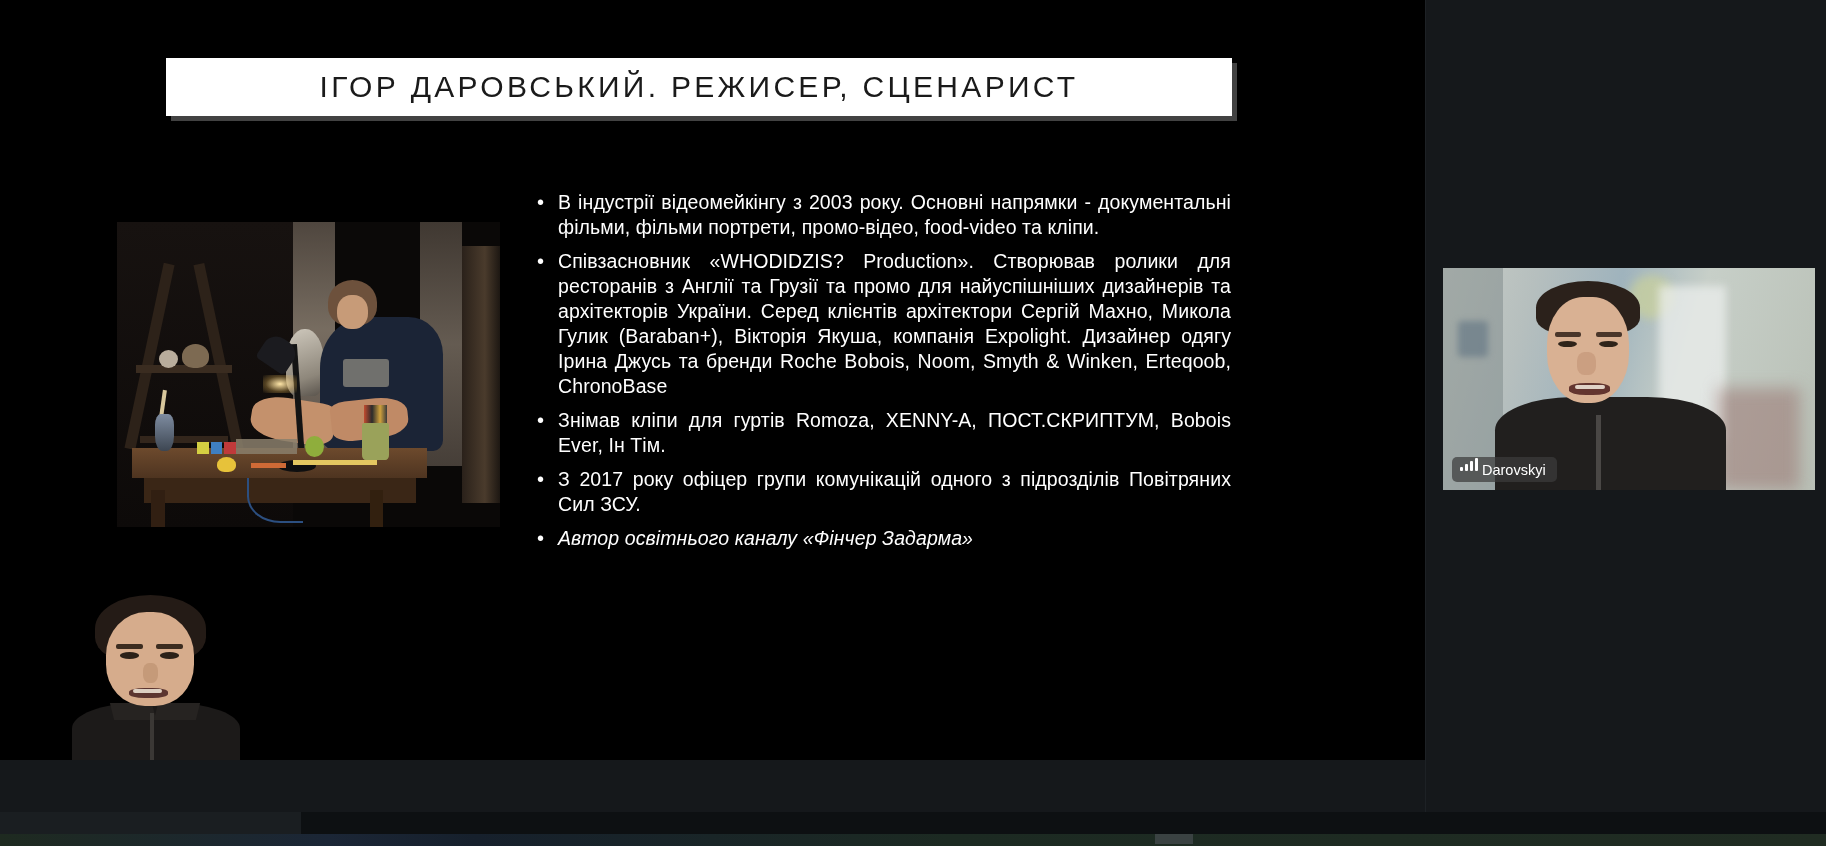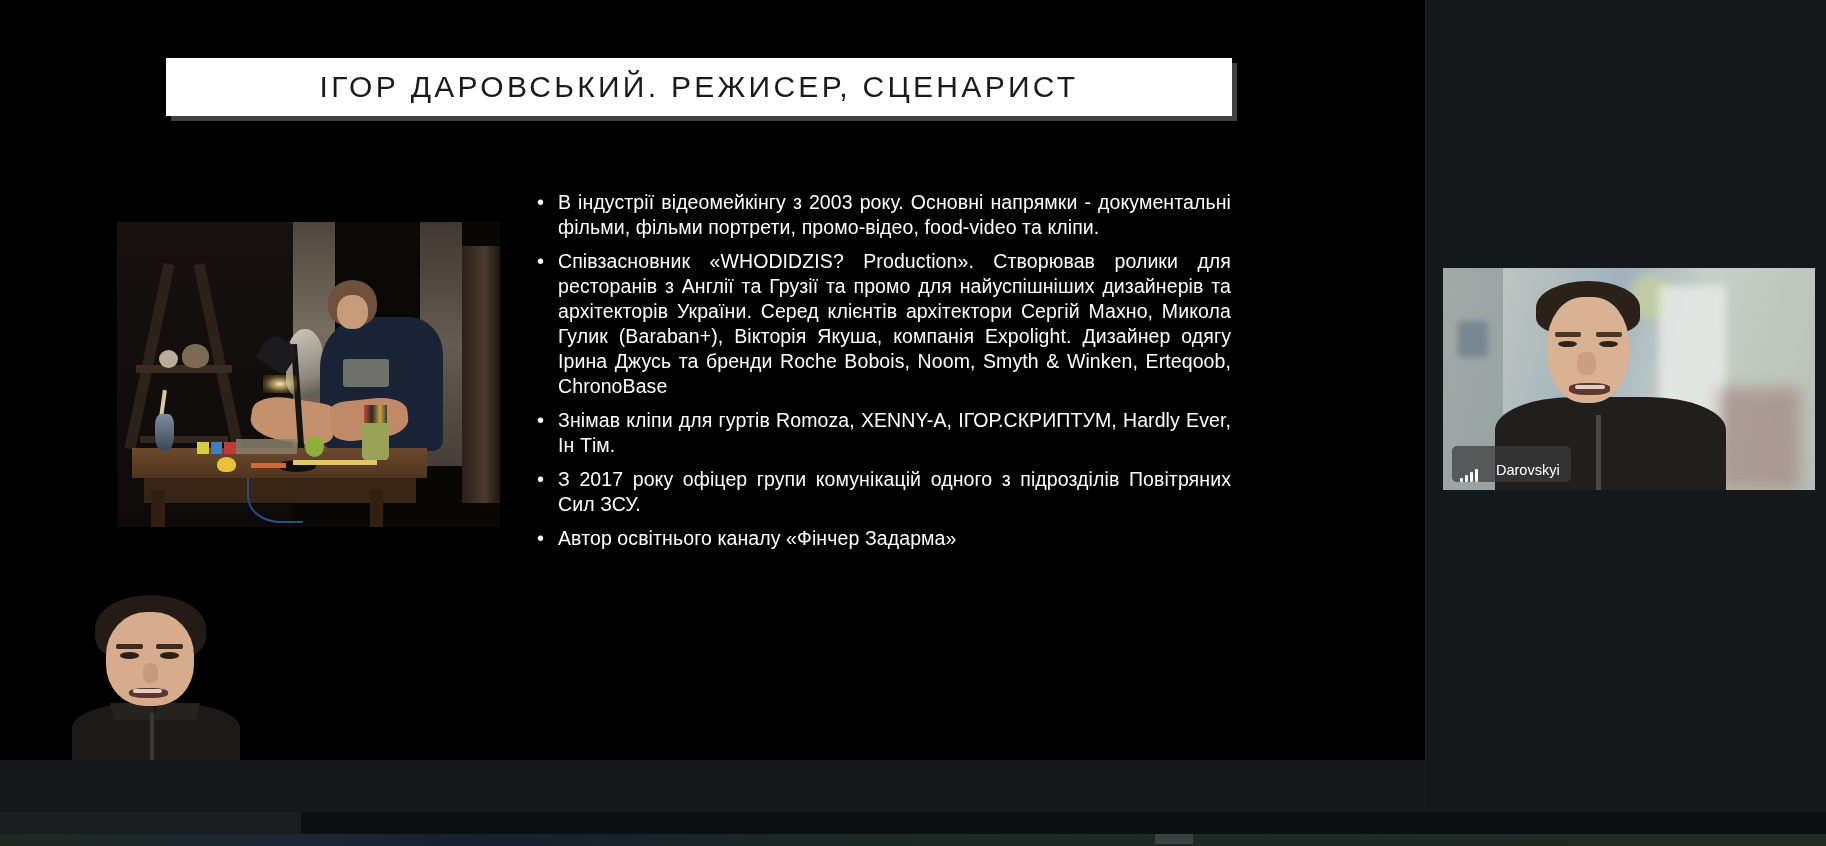--- a/index.html
+++ b/index.html
@@ -258,21 +258,21 @@
   .bullet-text {
     flex: 1 1 auto;
     color: #ffffff;
     font-size: 19.5px;
     line-height: 25px;
     text-align: justify;
     font-family: "Liberation Sans", sans-serif;
     letter-spacing: .1px;
   }
 
-  .bullet-text.no-justify { text-align: left; }
+  .bullet-text.no-justify { text-align: left; font-style: italic; }
 
   
   #self-view {
     position: absolute;
     left: 60px;
     top: 592px;
     width: 192px;
     height: 168px;
     background: #000000;
     overflow: hidden;
@@ -340,23 +340,23 @@
     background: #211f1e; border-radius: 34% 34% 0 0;
   }
   .pt-zip { position: absolute; left: 41%; top: 66%; width: 1.6%; height: 34%; background: #4a4745; }
 
   .name-badge {
     position: absolute;
     left: 9px;
     bottom: 8px;
     height: 24px;
     display: flex;
-    align-items: flex-end;
-    gap: 18px;
-    padding: 12px 11px 0 8px;
+    align-items: flex-start;
+    gap: 4px;
+    padding: 1px 11px 0 8px;
     background: rgba(60,60,60,0.72);
     border-radius: 5px;
   }
   .signal-icon {
     display: inline-flex;
     align-items: flex-end;
     gap: 2px;
     height: 13px;
   }
   .signal-icon i { display: block; width: 3px; background: #ffffff; border-radius: 1px; }
@@ -466,21 +466,21 @@
         <div class="bullet-row">
           <div class="bullet-dot">•</div>
           <div class="bullet-text">В індустрії відеомейкінгу з 2003 року. Основні напрямки - документальні фільми, фільми портрети, промо-відео, food-video та кліпи.</div>
         </div>
         <div class="bullet-row">
           <div class="bullet-dot">•</div>
           <div class="bullet-text">Співзасновник «WHODIDZIS? Production». Створював ролики для ресторанів з Англії та Грузії та промо для найуспішніших дизайнерів та архітекторів України. Серед клієнтів архітектори Сергій Махно, Микола Гулик (Baraban+), Вікторія Якуша, компанія Expolight. Дизайнер одягу Ірина Джусь та бренди Roche Bobois, Noom, Smyth &amp; Winken, Erteqoob, ChronoBase</div>
         </div>
         <div class="bullet-row">
           <div class="bullet-dot">•</div>
-          <div class="bullet-text">Знімав кліпи для гуртів Romoza, XENNY-A, ІГОР.СКРИПТУМ, Hardly Ever, Ін Тім.</div>
+          <div class="bullet-text">Знімав кліпи для гуртів Romoza, XENNY-A, ПОСТ.СКРИПТУМ, Bobois Ever, Ін Тім.</div>
         </div>
         <div class="bullet-row">
           <div class="bullet-dot">•</div>
           <div class="bullet-text">З 2017 року офіцер групи комунікацій одного з підрозділів Повітряних Сил ЗСУ.</div>
         </div>
         <div class="bullet-row">
           <div class="bullet-dot">•</div>
           <div class="bullet-text no-justify">Автор освітнього каналу «Фінчер Задарма»</div>
         </div>
       </div>

